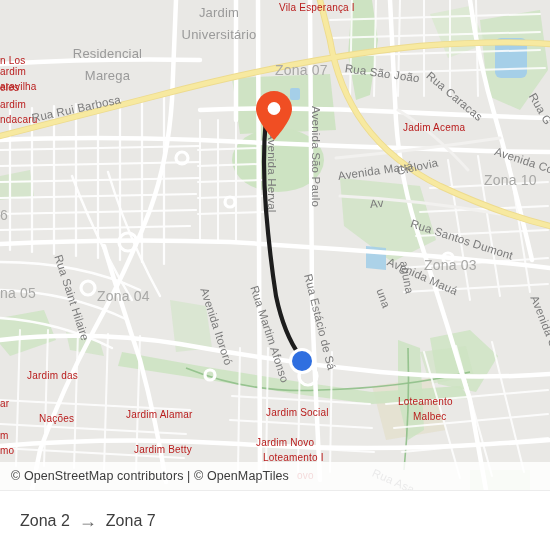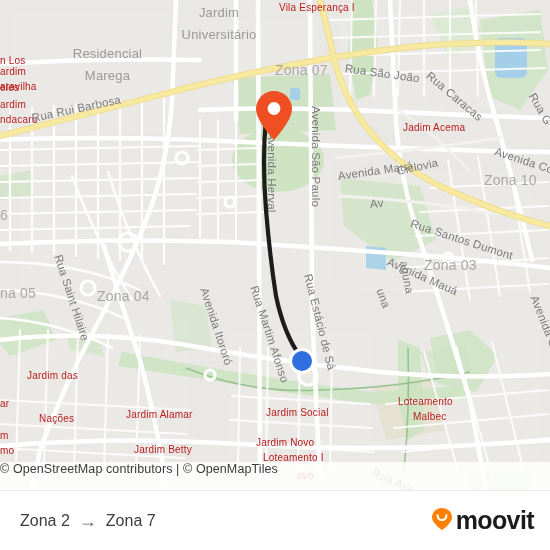--- a/index.html
+++ b/index.html
@@ -32,21 +32,22 @@
   .place  { font-size: 10px; color: #b91c1c; }
   .place2 { font-size: 13px; color: #9a9a9a; text-align: center; line-height: 22px; white-space: normal; }
   .zone   { font-size: 14px; color: #a8a8a6; }
   .street { font-size: 11.5px; color: #7b7b7b; }
 
   
   #attrib {
     position: absolute; left: 0; top: 462px;
     width: 550px; height: 28px;
     background: rgba(255,255,255,.84);
-    display: flex; 
+    display: flex; align-items: center;
+    padding-left: 11px;
     font-size: 12.5px; color: #3b3b3b;
     letter-spacing: .1px;
   }
 
   
   #cta {
     position: absolute; left: 165px; top: 224px;
     width: 223px; height: 46px;
     background: #1683d5;
     border-radius: 5px;
@@ -344,23 +345,14 @@
       <span>© OpenStreetMap contributors | © OpenMapTiles</span>
     </div>
   </div>
 
   <div id="footer">
     <div id="route">
       <span class="zn">Zona 2</span>
       <span class="arw">→</span>
       <span class="zn">Zona 7</span>
     </div>
-    <div id="brand">
-      <span>
-        <svg width="22" height="24" viewBox="0 0 22 24">
-          <path d="M11 1 C5.2 1 1 5.3 1 10.4 C1 16.4 11 23 11 23 C11 23 21 16.4 21 10.4 C21 5.3 16.8 1 11 1 Z" fill="#ff8000"></path>
-          <path d="M6.6 8.2 C6.6 11.2 8.6 13.0 11 13.0 C13.4 13.0 15.4 11.2 15.4 8.2" fill="none" stroke="#ffffff" stroke-width="2.1" stroke-linecap="round"></path>
-        </svg>
-      </span>
-      <span class="wordmark">moovit</span>
-    </div>
   </div>
 </div>
 
 </body></html>

